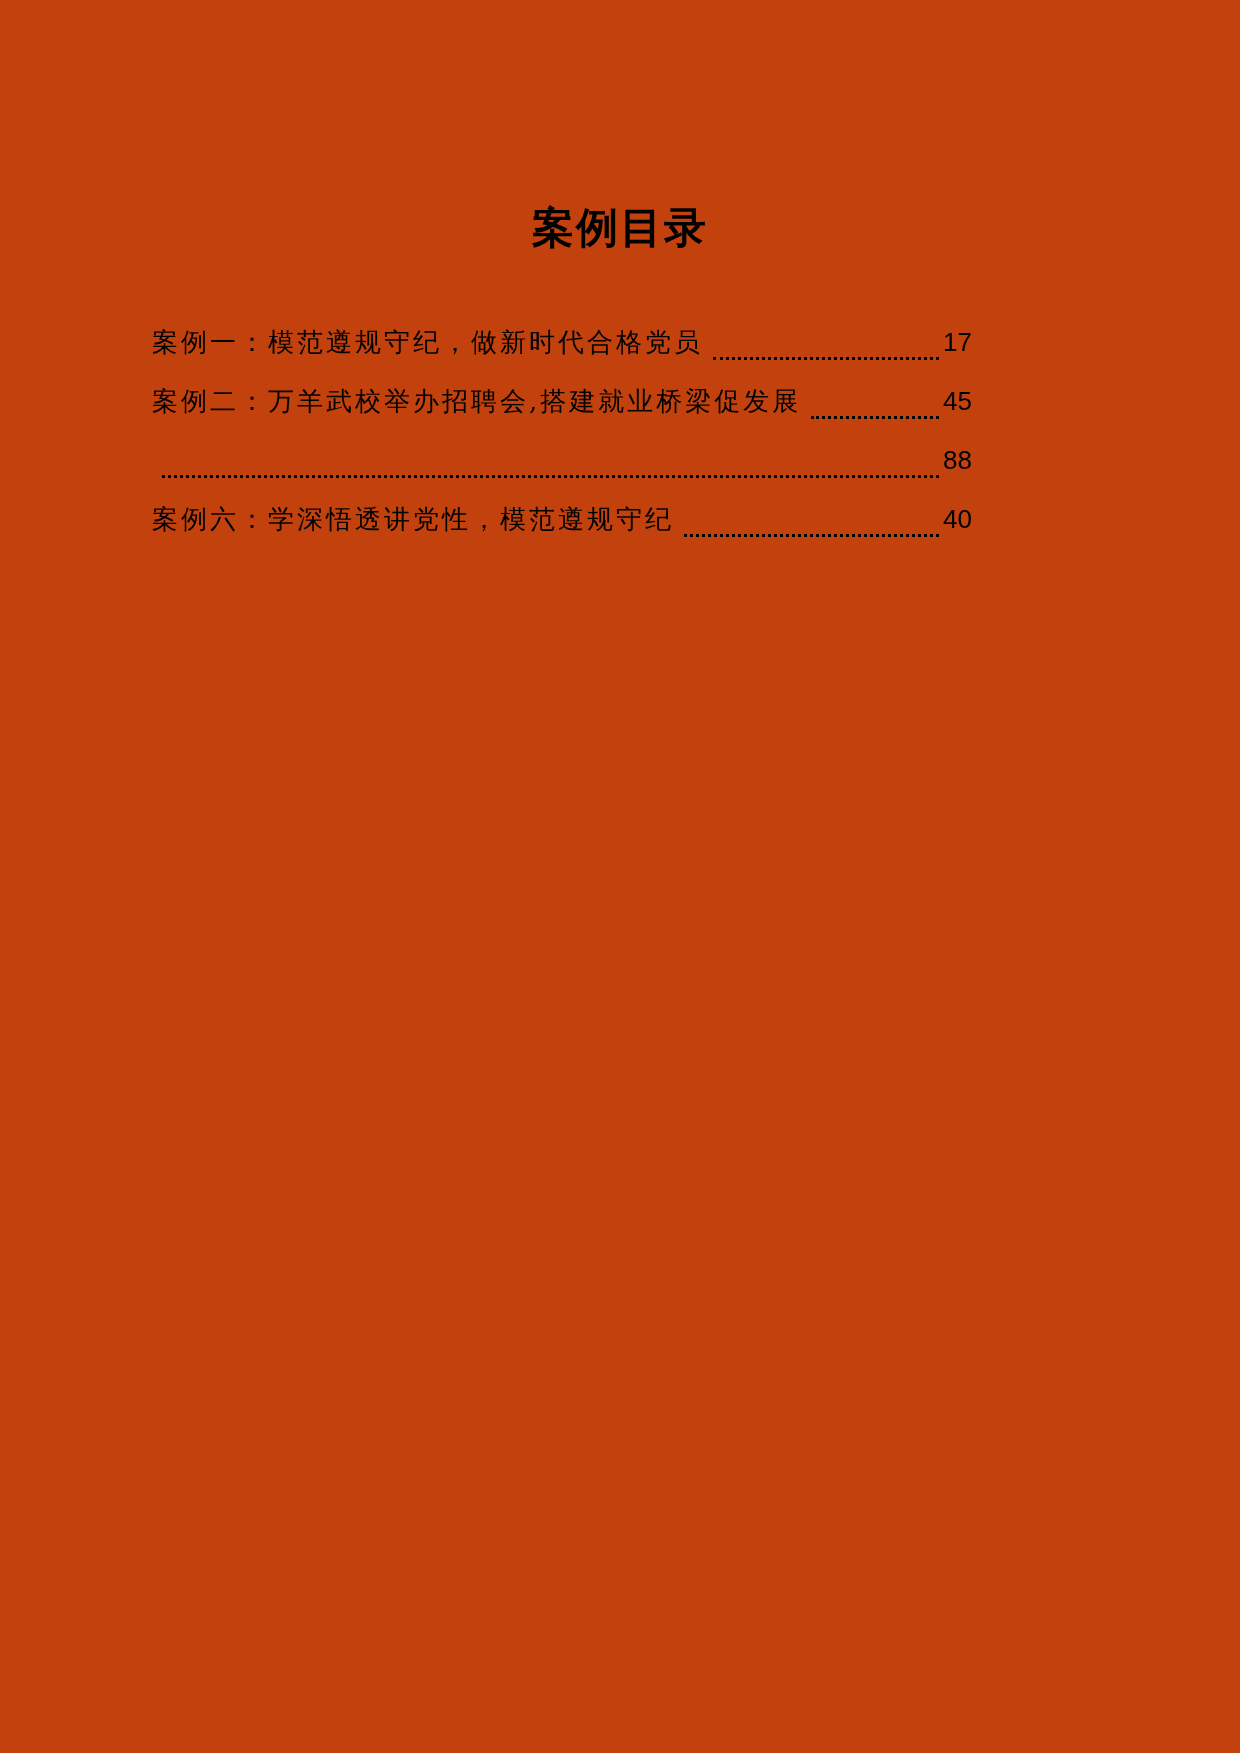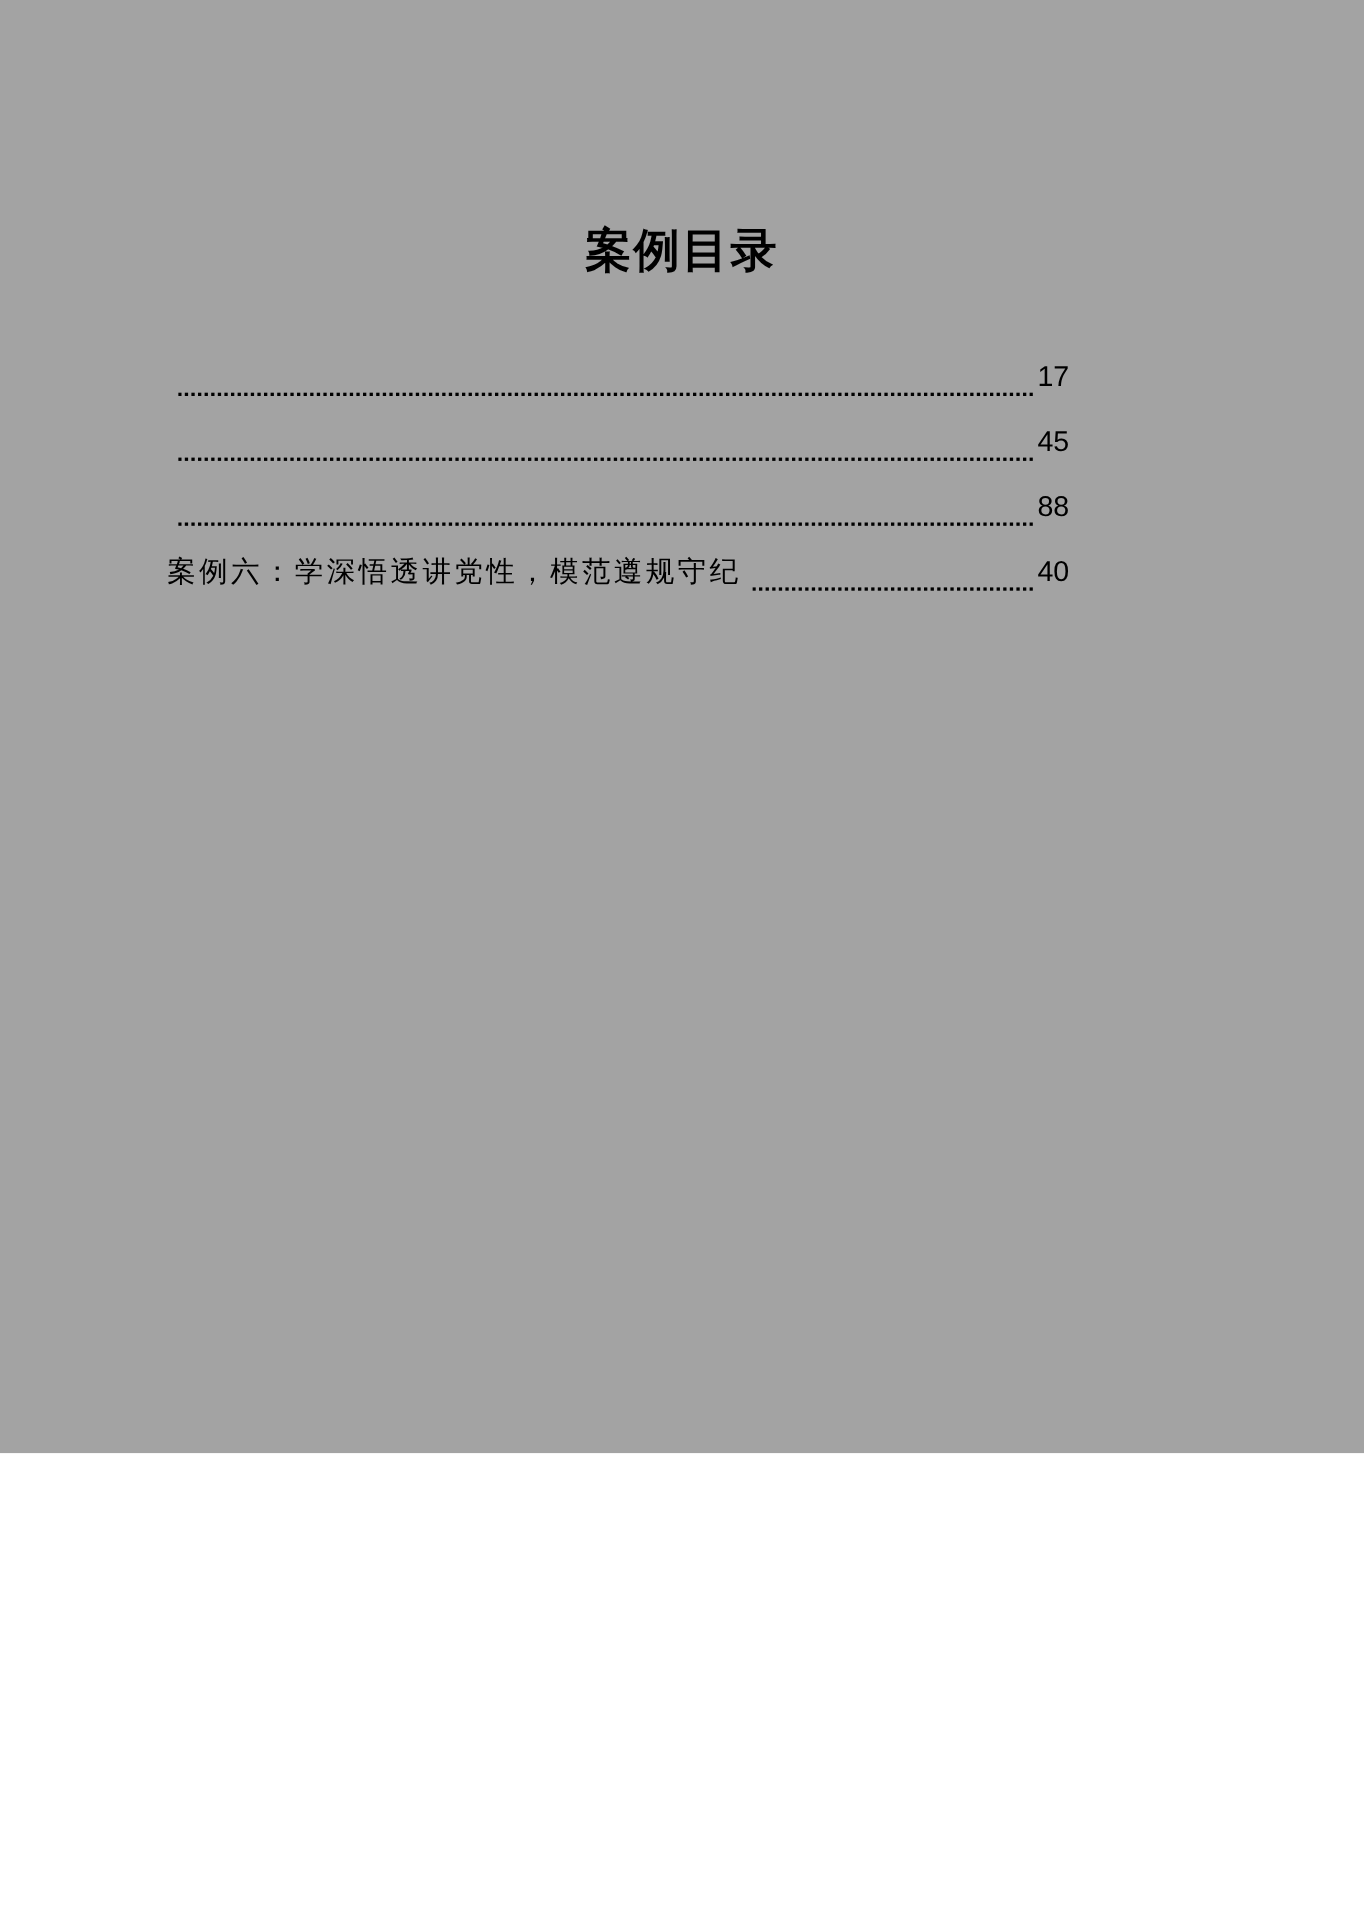--- a/index.html
+++ b/index.html
@@ -12,22 +12,22 @@
       height: 1753px;
       position: relative;
       overflow: hidden;
       color: #000000;
     }
     .page {
       position: absolute;
       left: 0;
       top: 0;
       width: 1240px;
-      height: 1321px;
-      background: #a3a3a3;
+      height: 1753px;
+      background: #c2410c;
     }
     .toc-title {
       position: absolute;
       left: 0;
       width: 1240px;
       top: 200px;
       text-align: center;
       font-family: "DejaVu Sans", sans-serif;
       font-weight: bold;
       font-size: 42px;
@@ -80,24 +80,26 @@
     }
   </style>
 </head>
 <body>
 
 <div class="page">
   <div class="toc-title">案例目录</div>
 
   <ul class="toc-list">
     <li class="toc-entry">
+      <span class="toc-label">案例一：模范遵规守纪，做新时代合格党员</span>
       <span class="toc-leader"></span>
       <span class="toc-page">17</span>
     </li>
     <li class="toc-entry">
+      <span class="toc-label">案例二：万羊武校举办招聘会,搭建就业桥梁促发展</span>
       <span class="toc-leader"></span>
       <span class="toc-page">45</span>
     </li>
     <li class="toc-entry">
       <span class="toc-leader"></span>
       <span class="toc-page">88</span>
     </li>
     <li class="toc-entry">
       <span class="toc-label">案例六：学深悟透讲党性，模范遵规守纪</span>
       <span class="toc-leader"></span>

